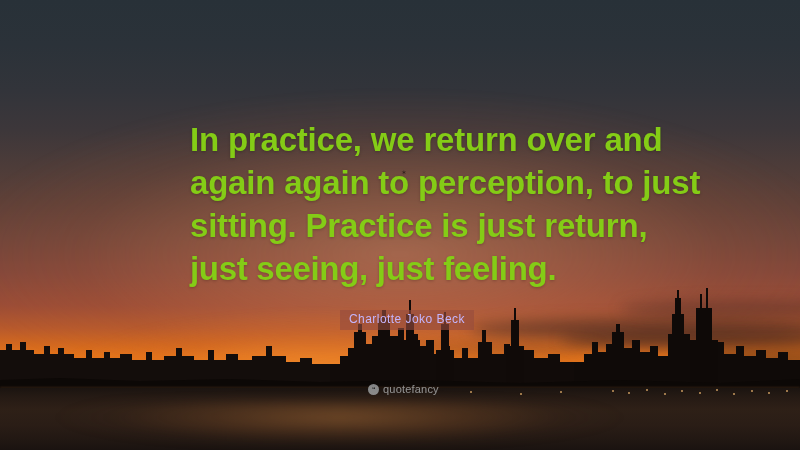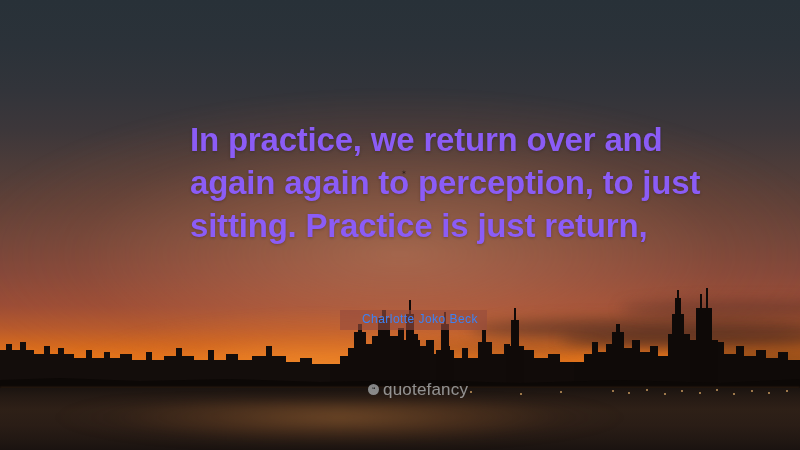--- a/index.html
+++ b/index.html
@@ -143,40 +143,40 @@
     filter: blur(0.4px);
   }
 
   
   .quote {
     position: absolute;
     left: 190px; top: 118px;
     width: 440px;
   }
   .qline {
-    color: #8b5cf6;
+    color: #84cc16;
     font-size: 33px;
     line-height: 43px;
     font-weight: 700;
     letter-spacing: -0.2px;
     white-space: nowrap;
     text-shadow: 0 1px 3px rgba(0,0,0,0.22);
   }
   .qline.heavy {
     font-weight: 800;
     letter-spacing: -0.3px;
   }
 
   
   .author {
     position: absolute;
     left: 340px; top: 310px;
-    padding: 3px 9px 4px 22px;
+    padding: 3px 9px 4px 9px;
     background: rgba(150,76,62,0.62);
-    color: #3b82f6;
+    color: #c4b5fd;
     font-size: 12px;
     line-height: 13px;
     letter-spacing: 0.45px;
     white-space: nowrap;
   }
 
   
   .watermark {
     position: absolute;
     left: 368px; top: 384px;
@@ -191,21 +191,21 @@
     background: #cfd6da;
     color: #2b3338;
     font-size: 7px;
     font-weight: 700;
     line-height: 11px;
     text-align: center;
     letter-spacing: -0.5px;
   }
   .wm-text {
     color: #dfe4e7;
-    font-size: 17px;
+    font-size: 11px;
     line-height: 11px;
     letter-spacing: 0.2px;
   }
 </style>
 </head>
 <body>
 
 <div id="stage">
 
   <div class="sky"></div>
@@ -279,20 +279,21 @@
     <i style="left:786px;bottom:6px"></i>
       <i style="left:560px;bottom:5px"></i>
     <i style="left:520px;bottom:3px"></i>
       <i style="left:470px;bottom:5px"></i>
   </div>
 
   <div class="quote">
     <div class="qline">In practice, we return over and</div>
     <div class="qline">again again to perception, to just</div>
     <div class="qline">sitting. Practice is just return,</div>
+    <div class="qline heavy">just seeing, just feeling.</div>
   </div>
 
   <div class="author">Charlotte Joko Beck</div>
 
   <div class="watermark">
     <span class="wm-logo">“</span>
     <span class="wm-text">quotefancy</span>
   </div>
 
 </div>

